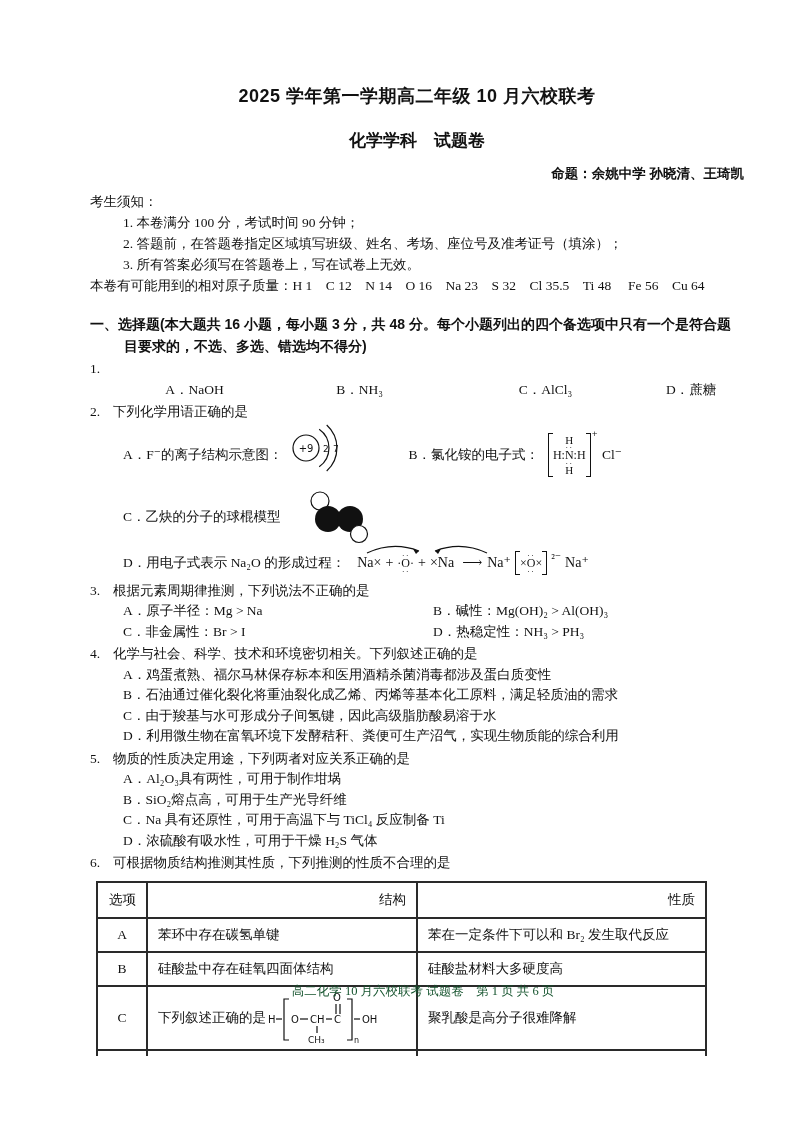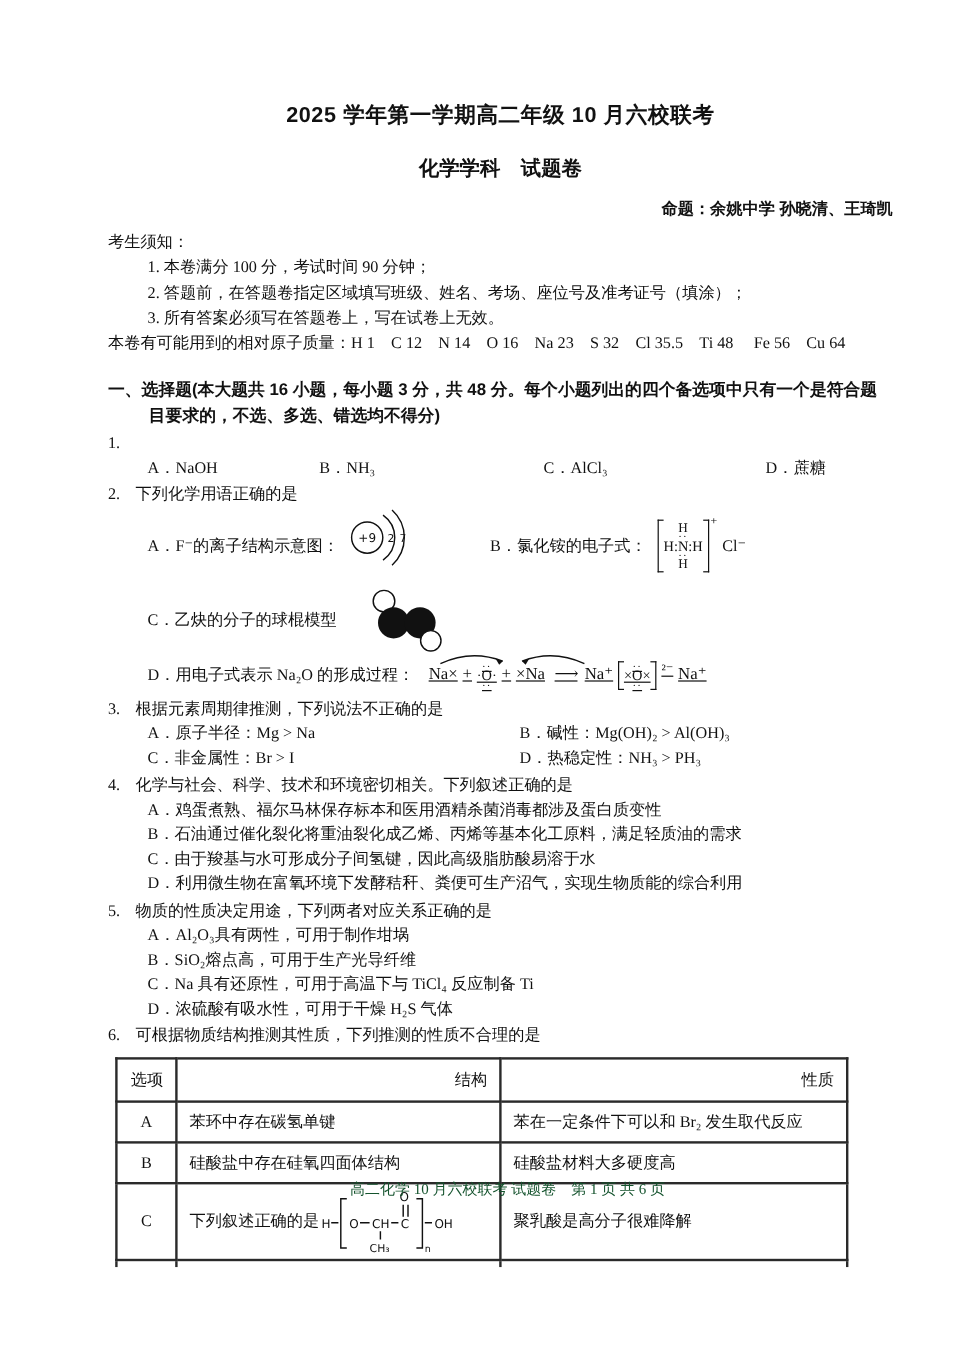--- a/index.html
+++ b/index.html
@@ -17,21 +17,21 @@
   .authors { margin-top:13px; text-align:right; font-size:13.5px; }
   .notice { margin-top:8px; line-height:21px; }
   .notice .ind { padding-left:33px; }
   .masses { line-height:21px; white-space:pre-wrap; }
   .section-heading { margin-top:17px; line-height:22px; font-size:14px;
     padding-left:34px; text-indent:-34px; }
   .question { margin-top:2px; }
   .qline { display:flex; line-height:20.5px; }
   .qnum { width:23px; flex:0 0 auto; }
   .opt-indent { padding-left:33px; line-height:20.5px; }
-  .optrow4 { display:grid; grid-template-columns:143px 187px 185px auto; padding-left:33px; line-height:20.5px; }
+  .optrow4 { display:grid; grid-template-columns:143px 187px 185px auto; padding-left:33px; line-height:20.5px;text-align:center; }
   .optrow2 { display:grid; grid-template-columns:310px auto; padding-left:33px; line-height:20.5px; }
   .flexopt { display:flex; align-items:center; padding-left:33px; }
   .rowAB { min-height:64px; }
   .rowC  { min-height:56px; margin-top:2px;gap:18px; }
   .rowD  { min-height:32px; margin-top:2px; }
   .atom-svg { margin-left:4px; margin-top:-14px; }
   .ballstick-svg { margin-left:2px; }
   svg text { font-family:"DejaVu Sans",sans-serif; fill:#111; }
   svg .ln { stroke:#111; stroke-width:1.2; fill:none; }
   
@@ -41,21 +41,21 @@
   .stack .hrow { font-size:11px; line-height:10px; }
   .brk { display:inline-flex; align-items:center; position:relative; padding:2px 5px; margin:0 1px; }
   .brk::before, .brk::after { content:""; position:absolute; top:0; bottom:0; width:4px;
      border-top:1.2px solid #111; border-bottom:1.2px solid #111; }
   .brk::before { left:0; border-left:1.2px solid #111; }
   .brk::after  { right:0; border-right:1.2px solid #111; }
   .efwrap { display:inline-flex; align-items:center; margin-left:8px; }
   .supch { font-size:12px; align-self:flex-start; margin-top:-4px; }
   .anion { margin-left:4px; }
   .formation { display:inline-flex; align-items:center; margin-left:8px; font-size:14px; }
-  .formation > * { margin:0 2px;text-decoration:underline; }
+  .formation > * { margin:0 2px; }
   .feq-left { position:relative; display:inline-flex; align-items:center; }
   .feq-left > * { margin:0 2px; }
   .arcs { position:absolute; top:-10px; left:6px; }
   .feq-arrow { letter-spacing:-1px; margin:0 4px; }
   
   table.q6 { border-collapse:collapse; margin:7px 0 0 6px; table-layout:fixed; width:609px; }
   table.q6 th, table.q6 td { border:2px solid #2a2a2a; font-weight:normal; padding:3px 10px; line-height:20px; }
   table.q6 th { text-align:right; height:36px; }
   td.optcol { text-align:center; width:50px; }
   col.c1 { width:50px; } col.c2 { width:270px; } col.c3 { width:289px; }

